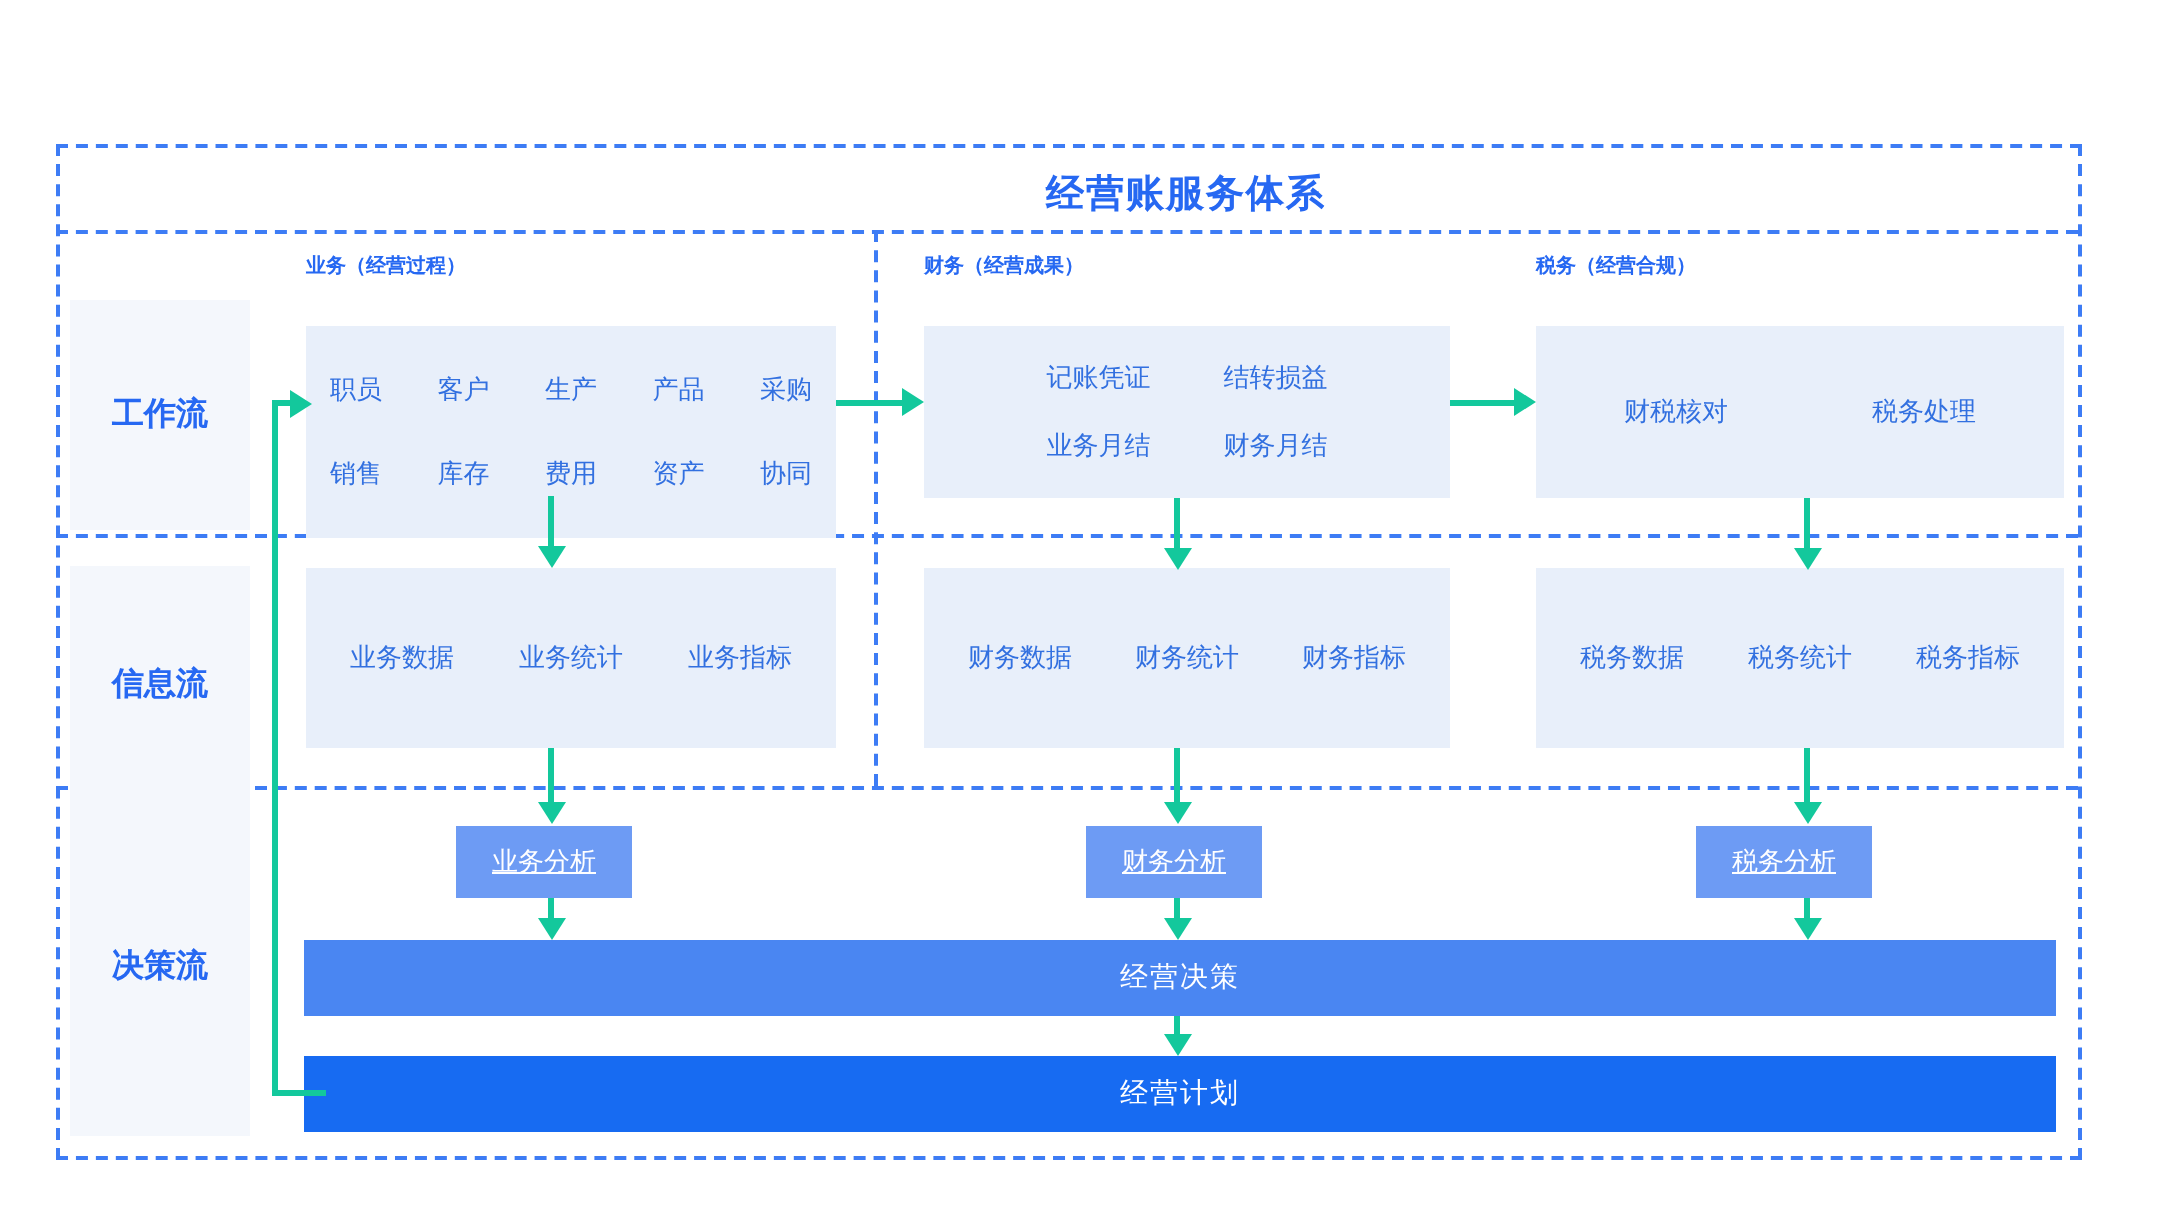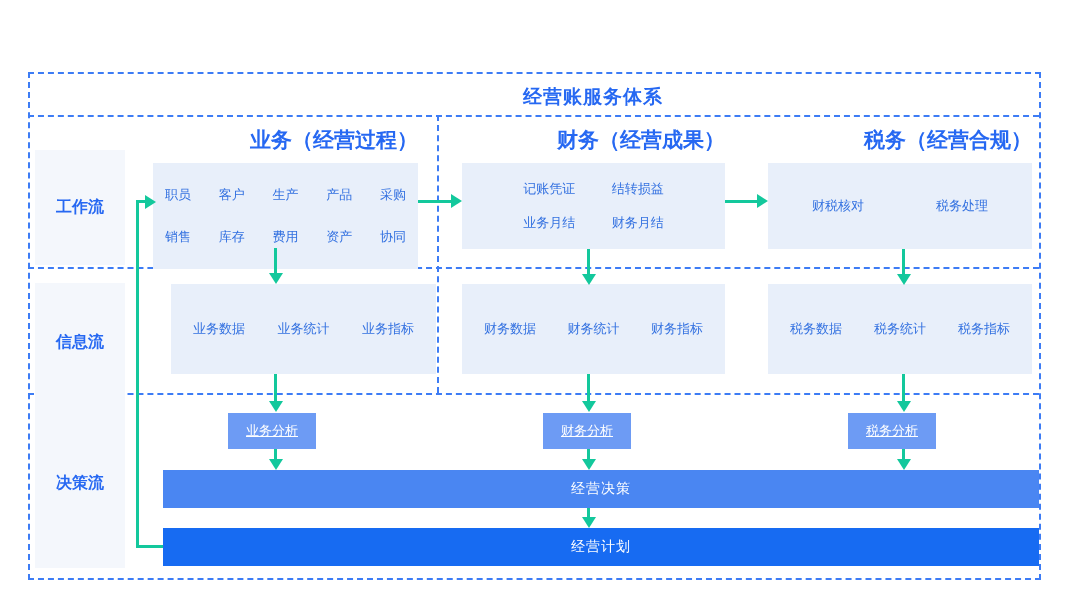--- a/index.html
+++ b/index.html
@@ -11,42 +11,42 @@
     position:absolute;left:28px;top:72px;width:1009px;height:504px;
     border:2px dashed #3d7cf5;
   }
   .hline{position:absolute;border-top:2px dashed #3d7cf5;height:0;}
   .vline{position:absolute;border-left:2px dashed #3d7cf5;width:0;}
   .title{
     position:absolute;left:153px;top:84px;width:880px;text-align:center;
     font-size:19px;font-weight:bold;color:#2668f2;letter-spacing:1px;
   }
   .col-header{
-    position:absolute;top:126px;height:22px;text-align:right;
-    font-size:21px;font-weight:bold;color:#2668f2;
+    position:absolute;top:126px;height:22px;text-align:left;
+    font-size:10px;font-weight:bold;color:#2668f2;
   }
   .row-label{
     position:absolute;left:35px;width:90px;background:#f4f7fc;
     display:flex;align-items:center;justify-content:center;
     font-size:16px;font-weight:bold;color:#2668f2;
   }
   .cellbox{
     position:absolute;background:#e8effa;color:#3270e0;font-size:13px;
   }
   .wf-grid5{display:flex;flex-direction:column;justify-content:space-evenly;padding:0 12px;box-sizing:border-box;}
   .wf-grid5 .row{display:flex;justify-content:space-between;}
   .wf-grid2{display:grid;grid-template-columns:1fr 1fr;align-content:space-evenly;justify-items:center;padding:0 43px;box-sizing:border-box;height:100%;}
   .wf-row2{display:flex;align-items:center;justify-content:space-between;padding:0 44px;box-sizing:border-box;}
   .info-row{display:flex;align-items:center;justify-content:space-between;padding:0 22px;box-sizing:border-box;}
   .analysis{
     position:absolute;top:413px;width:88px;height:36px;background:#6d9bf4;color:#ffffff;
     display:flex;align-items:center;justify-content:center;font-size:13px;text-decoration:underline;
   }
   .bar{
-    position:absolute;left:163px;width:876px;height:38px;color:#ffffff;font-size:14px;
+    position:absolute;left:152px;width:876px;height:38px;color:#ffffff;font-size:14px;
     display:flex;align-items:center;justify-content:center;letter-spacing:1px;text-align:right;
   }
   .bar1{top:470px;background:#4a86f2;}
   .bar2{top:528px;background:#176bf2;}
   .gh{position:absolute;height:3px;background:#13c89c;}
   .gv{position:absolute;width:3px;background:#13c89c;}
   .ar-right{position:absolute;width:0;height:0;border-top:7px solid transparent;border-bottom:7px solid transparent;border-left:11px solid #13c89c;}
   .ar-down{position:absolute;width:0;height:0;border-left:7px solid transparent;border-right:7px solid transparent;border-top:11px solid #13c89c;}
 </style>
 </head>
@@ -92,21 +92,21 @@
     <span>结转损益</span>
     <span>业务月结</span>
     <span>财务月结</span>
   </div>
 
   <div class="cellbox wf-row2" style="left:768px;top:163px;width:264px;height:86px;">
     <span>财税核对</span>
     <span>税务处理</span>
   </div>
 
-  <div class="cellbox info-row" style="left:153px;top:284px;width:265px;height:90px;margin-left:18px;">
+  <div class="cellbox info-row" style="left:153px;top:284px;width:265px;height:90px;">
     <span>业务数据</span>
     <span>业务统计</span>
     <span>业务指标</span>
   </div>
   <div class="cellbox info-row" style="left:462px;top:284px;width:263px;height:90px;">
     <span>财务数据</span>
     <span>财务统计</span>
     <span>财务指标</span>
   </div>
   <div class="cellbox info-row" style="left:768px;top:284px;width:264px;height:90px;">

